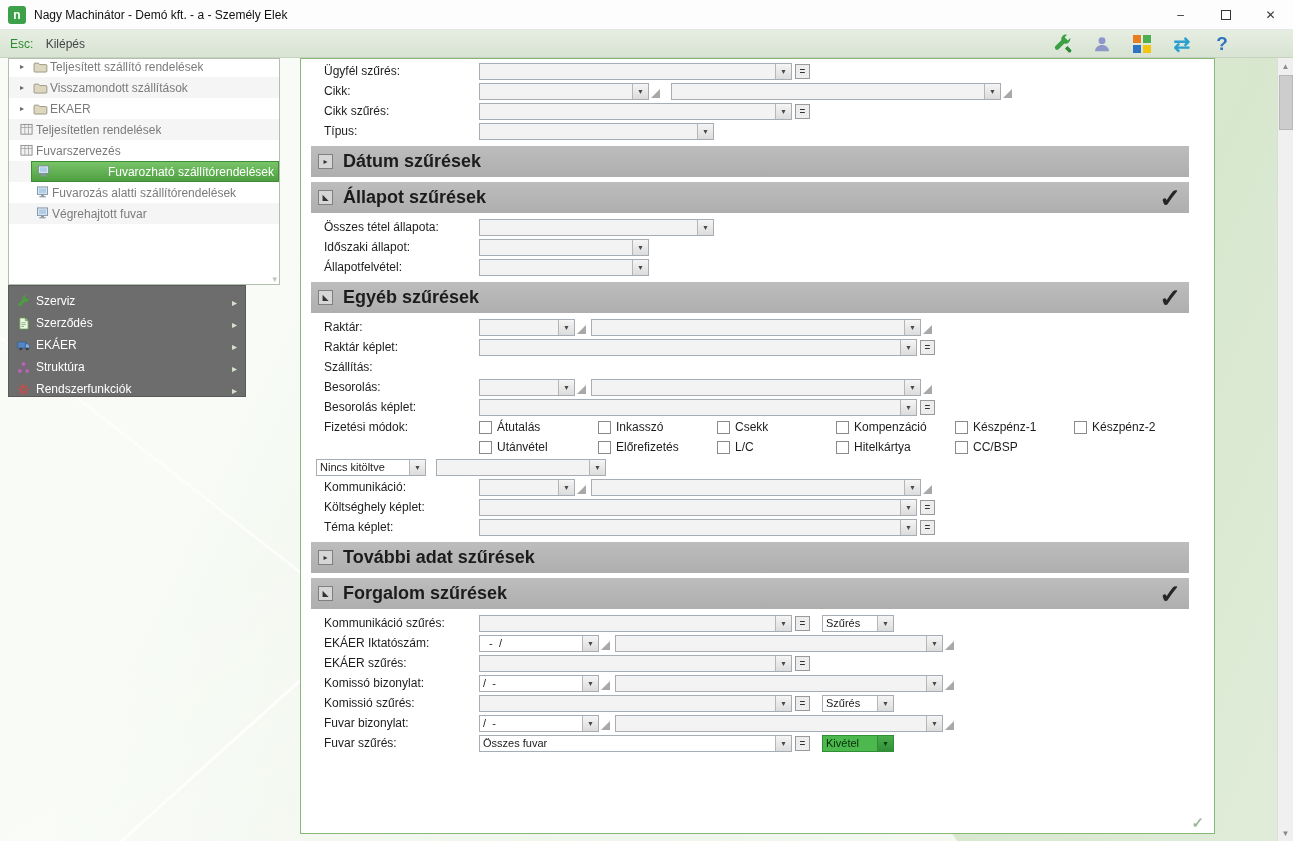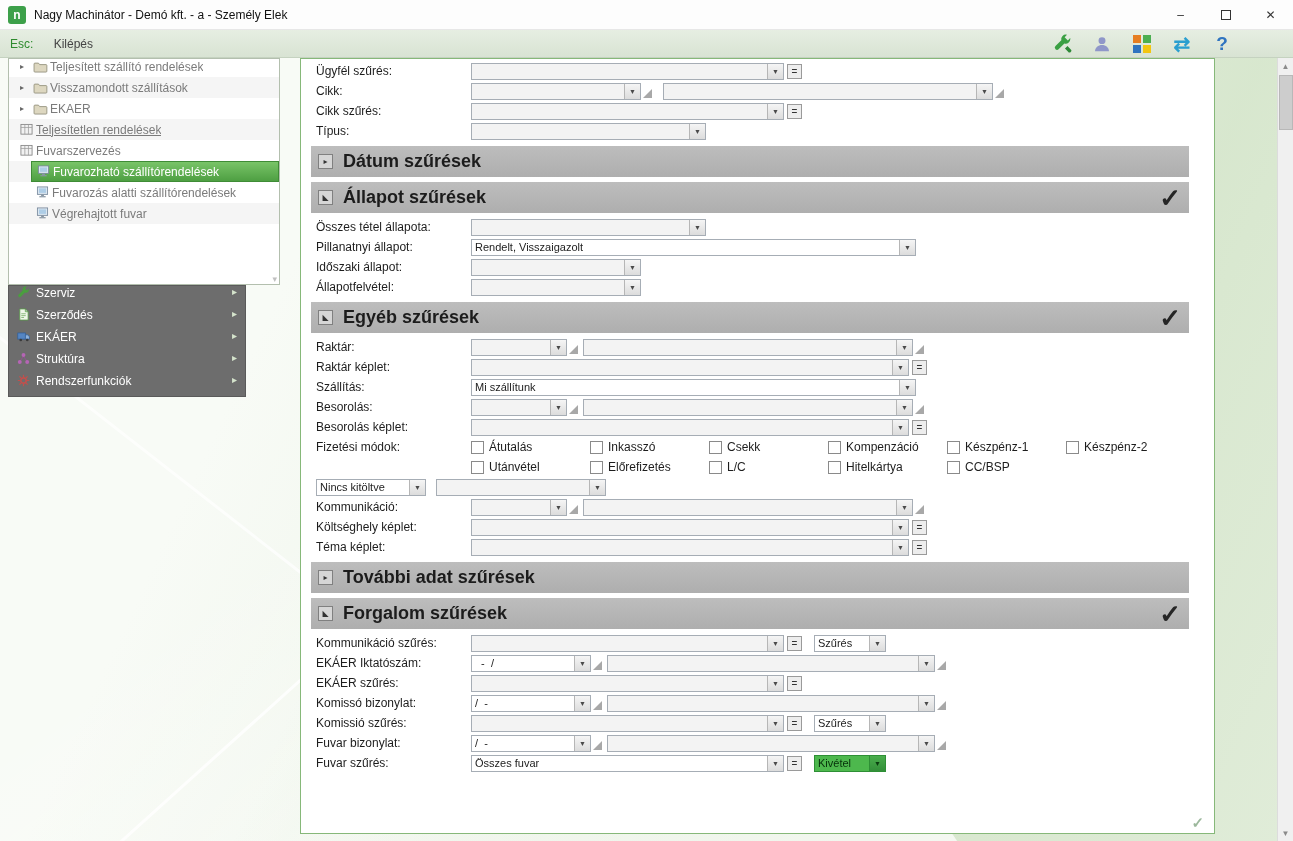--- a/index.html
+++ b/index.html
@@ -11,21 +11,21 @@
   .app-icon { width:18px; height:18px; background:#3da04a; border-radius:3px; color:#fff; font-weight:bold; font-size:12px;
               display:flex; align-items:center; justify-content:center; margin-right:8px; }
   .title-text { font-size:12px; color:#111; }
   .win-controls { margin-left:auto; display:flex; height:100%; }
   .winbtn { width:45px; height:100%; display:flex; align-items:center; justify-content:center; color:#333; font-size:12px; cursor:default; }
   .max-glyph { width:10px; height:10px; border:1px solid #333; display:inline-block; }
 
   
   .toolbar { height:28px; background:linear-gradient(#e6eee2,#d8e3d3); display:flex; align-items:center; padding:0 60px 0 10px; border-bottom:1px solid #c5d2c0; }
   .esc-key { color:#2e8b2e; }
-  .esc-action { color:#444; margin-left:17px; }
+  .esc-action { color:#444; margin-left:9px; }
   .toolbar-icons { margin-left:auto; display:flex; align-items:center; gap:18px; }
   .tbicon { width:22px; height:22px; display:flex; align-items:center; justify-content:center; }
   .modgrid { display:grid; grid-template-columns:8px 8px; grid-gap:2px; }
   .modgrid i { height:8px; display:block; }
   .syncglyph { font-size:20px; color:#2a9fd0; font-weight:bold; line-height:1; }
   .helpglyph { font-size:19px; color:#2f74c0; font-weight:bold; line-height:1; }
 
   
   .workspace { position:relative; height:783px; background:#e7f0e1; overflow:hidden; }
   .decor { position:absolute; pointer-events:none; }
@@ -40,33 +40,33 @@
 
   
   .tree-panel { position:absolute; left:8px; top:0; width:272px; height:227px; background:#fff; border:1px solid #b3bfae; overflow:hidden; }
   #tree-list { margin-top:-3px; }
   .titem { display:flex; align-items:center; height:21px; font-size:12px; color:#7b7b7b; }
   .titem:nth-child(even) { background:#f5f5f5; }
   .texp { width:14px; text-align:center; color:#666; font-size:8px; flex:none; }
   .thl { display:flex; align-items:center; flex:1; height:100%; padding:0 4px; min-width:0; }
   .ticon { width:17px; flex:none; display:flex; align-items:center; }
   .tlabel { white-space:nowrap; overflow:hidden; }
-  .titem.selected .thl { background:linear-gradient(#79c468,#4e9f42); color:#fff; border:1px solid #3f8c36; }
+  .titem.selected .thl { background:linear-gradient(#79c468,#4e9f42); color:#fff; border:1px solid #3f8c36;justify-content:space-between; }
   .tree-scroll-down { position:absolute; right:2px; bottom:0; font-size:9px; color:#c0c0c0; }
 
   
   .menu-panel { position:absolute; left:8px; top:227px; width:238px; background:#6d6d6d; border:1px solid #5a5a5a; }
-  .mitem { display:flex; align-items:flex-start; height:22px; padding:0 8px; color:#fff; font-size:12px; }
+  .mitem { display:flex; align-items:flex-end; height:22px; padding:0 8px; color:#fff; font-size:12px; }
   .micon { width:19px; display:flex; align-items:center; flex:none; }
   .marrow { margin-left:auto; color:#d5e4cc; font-size:10px; }
 
   
   .content { position:absolute; left:300px; top:0; width:915px; height:776px; background:#fff; border:1px solid #86b879; overflow:hidden; padding-top:2px; }
   .frow { display:flex; align-items:center; height:20px; padding-left:15px; }
-  .flabel { width:155px; flex:none; font-size:12px; color:#1d1d1d; white-space:nowrap; }
+  .flabel { width:155px; flex:none; font-size:12px; color:#1d1d1d; white-space:nowrap;margin-left:8px; }
   .combo { height:17px; border:1px solid #a6adb5; background:#f3f3f3; display:flex; align-items:stretch; flex:none; }
   .combo.filled { background:#fff; }
   .ctext { flex:1; font-size:11px; line-height:15px; padding:0 3px; color:#222; white-space:pre; overflow:hidden; }
   .cbtn { width:16px; background:linear-gradient(#f5f5f5,#dcdcdc); border-left:1px solid #b6b6b6; color:#4a4a4a; font-size:7px;
           display:flex; align-items:center; justify-content:center; flex:none; }
   .combo.green { background:#4db84d; border-color:#2e8f35; }
   .combo.green .ctext { color:#06300a; }
   .combo.green .cbtn { background:linear-gradient(#49ad4c,#338f39); border-left-color:#2e8f35; color:#0a3d0f; }
   .eqbtn { width:15px; height:15px; margin-left:3px; border:1px solid #9a9a9a; background:#ededed; font-size:10px; color:#333;
            display:flex; align-items:center; justify-content:center; flex:none; }
@@ -186,21 +186,21 @@
           <span class="texp">▸</span>
           <span class="thl">
             <span class="ticon">
               <svg width="15" height="12" viewBox="0 0 16 13">
                 <path d="M1 3.2c0-.5.4-.9.9-.9h3.9l1.3 1.6h6.9c.5 0 .9.4.9.9v6.3c0 .5-.4.9-.9.9H1.9c-.5 0-.9-.4-.9-.9z" fill="#ddd7c0" stroke="#8f8c78" stroke-width="0.9"></path>
               </svg>
             </span>
             <span class="tlabel">EKAER</span>
           </span>
         </div>
-        <div class="titem" style="padding-left: 6px; text-decoration: underline;">
+        <div class="titem" style="padding-left: 6px;">
           <span class="thl">
             <span class="ticon">
               <svg width="15" height="13" viewBox="0 0 16 14">
                 <rect x="2" y="1.5" width="12" height="10.5" fill="#f2f2f2" stroke="#828282" stroke-width="0.9"></rect>
                 <path d="M2 4.8h12M6.2 1.5v10.5M10.1 1.5v10.5" stroke="#9a9a9a" stroke-width="0.8" fill="none"></path>
               </svg>
             </span>
             <span class="tlabel">Teljesítetlen rendelések</span>
           </span>
         </div>
@@ -364,27 +364,20 @@
           <span class="seccheck">✓</span>
         </div>
         <div class="frow">
           <span class="flabel">Összes tétel állapota:</span>
           <div class="combo" style="width: 235px;">
             <span class="ctext"></span>
             <span class="cbtn">▼</span>
           </div>
         </div>
         <div class="frow">
-          <span class="flabel">Pillanatnyi állapot:</span>
-          <div class="combo filled" style="width: 445px;">
-            <span class="ctext">Rendelt, Visszaigazolt</span>
-            <span class="cbtn">▼</span>
-          </div>
-        </div>
-        <div class="frow">
           <span class="flabel">Időszaki állapot:</span>
           <div class="combo" style="width: 170px;">
             <span class="ctext"></span>
             <span class="cbtn">▼</span>
           </div>
         </div>
         <div class="frow">
           <span class="flabel">Állapotfelvétel:</span>
           <div class="combo" style="width: 170px;">
             <span class="ctext"></span>
@@ -413,24 +406,20 @@
         <div class="frow">
           <span class="flabel">Raktár képlet:</span>
           <div class="combo" style="width: 438px;">
             <span class="ctext"></span>
             <span class="cbtn">▼</span>
           </div>
           <span class="eqbtn">=</span>
         </div>
         <div class="frow">
           <span class="flabel">Szállítás:</span>
-          <div class="combo filled" style="width: 445px;">
-            <span class="ctext">Mi szállítunk</span>
-            <span class="cbtn">▼</span>
-          </div>
         </div>
         <div class="frow">
           <span class="flabel">Besorolás:</span>
           <div class="combo" style="width: 96px;">
             <span class="ctext"></span>
             <span class="cbtn">▼</span>
           </div>
           <span class="grip"></span>
           <span class="spacer" style="width: 3px;"></span>
           <div class="combo" style="width: 330px;">

